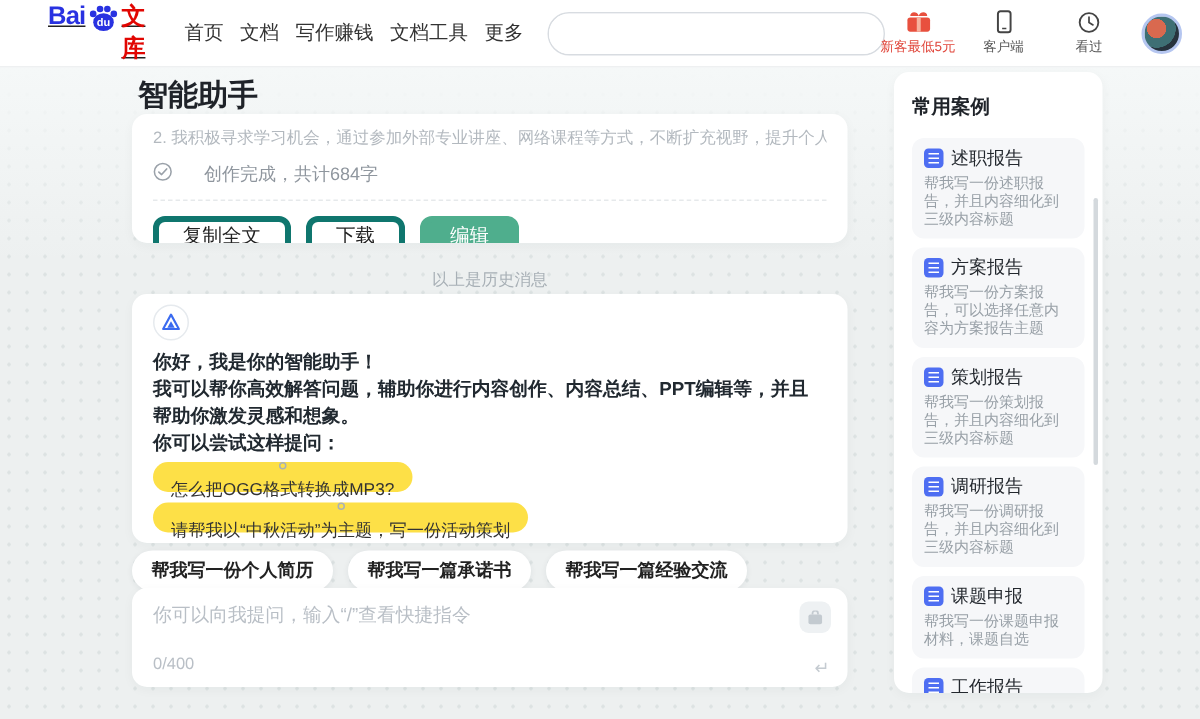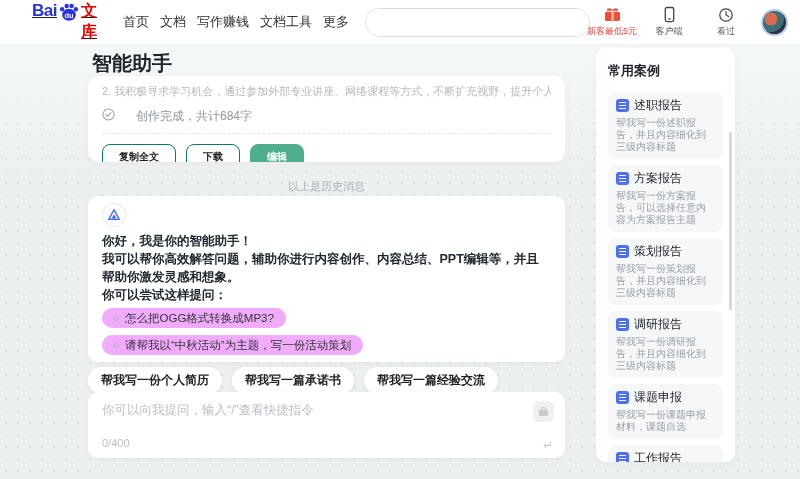--- a/index.html
+++ b/index.html
@@ -51,43 +51,43 @@
 
   .card { background:#fff; border-radius:10px; box-shadow:0 2px 8px rgba(30,40,50,.04); }
 
   .history-card { position:absolute; left:88px; top:76px; width:477px; height:86px; padding:5px 14px; overflow:hidden; }
   .faded-text { font-size:11px; color:#b3b9bf; white-space:nowrap; overflow:hidden; margin-top:3px; }
   .status-row { display:flex; align-items:flex-start; gap:21px; margin-top:9px; }
   .status-text { font-size:12px; color:#8f969e; }
   .dashed-divider { border-top:1px dashed #e6e9eb; margin-top:8px; }
   .btn-row { display:flex; gap:10px; margin-top:10px; }
   .btn {
-    height:26px; padding:0 16px; border-radius:8px; font-size:10px; font-weight:bold;
-    border:1px solid #0f766e; background:#fff; color:#222; cursor:pointer; font-family:inherit;
+    height:26px; padding:0 16px; border-radius:8px; font-size:13px; font-weight:normal;
+    border:4px solid #0f766e; background:#fff; color:#222; cursor:pointer; font-family:inherit;
   }
   .btn.green { background:#4fae8d; border-color:#4fae8d; color:#fff; }
 
   .history-divider {
     position:absolute; left:88px; top:178px; width:477px; height:16px;
     display:flex; align-items:center; justify-content:center; gap:8px;flex-direction:column;
   }
   .history-divider .line { width:34px; height:1px; background:#ccd3d8; }
   .history-divider .txt { font-size:11px; color:#a8b0b6; }
 
   .chat-card { position:absolute; left:88px; top:196px; width:477px; height:166px; padding:7px 14px; overflow:hidden; }
   .bot-avatar {
     width:24px; height:24px; border-radius:50%; border:1px solid #e6eaee; background:#fff;
     display:flex; align-items:center; justify-content:center;
   }
   .chat-lines { margin-top:5px; }
   .chat-line { font-size:12.5px; font-weight:bold; color:#212930; line-height:18px; }
   .suggestions { margin-top:4px; }
   .sugg-chip {
-    display:inline-flex; align-items:center; gap:6px; background:#f0abfc; border-radius:12px;
-    height:20px; padding:0 12px; font-size:11.5px; color:#333; cursor:pointer; margin-bottom:7px;
+    display:inline-flex; align-items:center; gap:6px; background:#fde047; border-radius:12px;
+    height:20px; padding:0 12px; font-size:11.5px; color:#333; cursor:pointer; margin-bottom:7px;flex-direction:column;
   }
   .sugg-chip + .sugg-chip { }
   .sugg-bullet { width:5px; height:5px; border:1px solid #a9b1b8; border-radius:50%; flex:0 0 auto; }
   .sugg-wrap { display:flex; flex-direction:column; align-items:flex-start; }
 
   .quick-chips { position:absolute; left:88px; top:367px; display:flex; gap:10px; }
   .quick-chip {
     background:#fff; border-radius:14px; padding:5px 13px; font-size:12px; font-weight:bold; color:#222;
     box-shadow:0 1px 4px rgba(30,40,50,.07); cursor:pointer; white-space:nowrap;
   }

